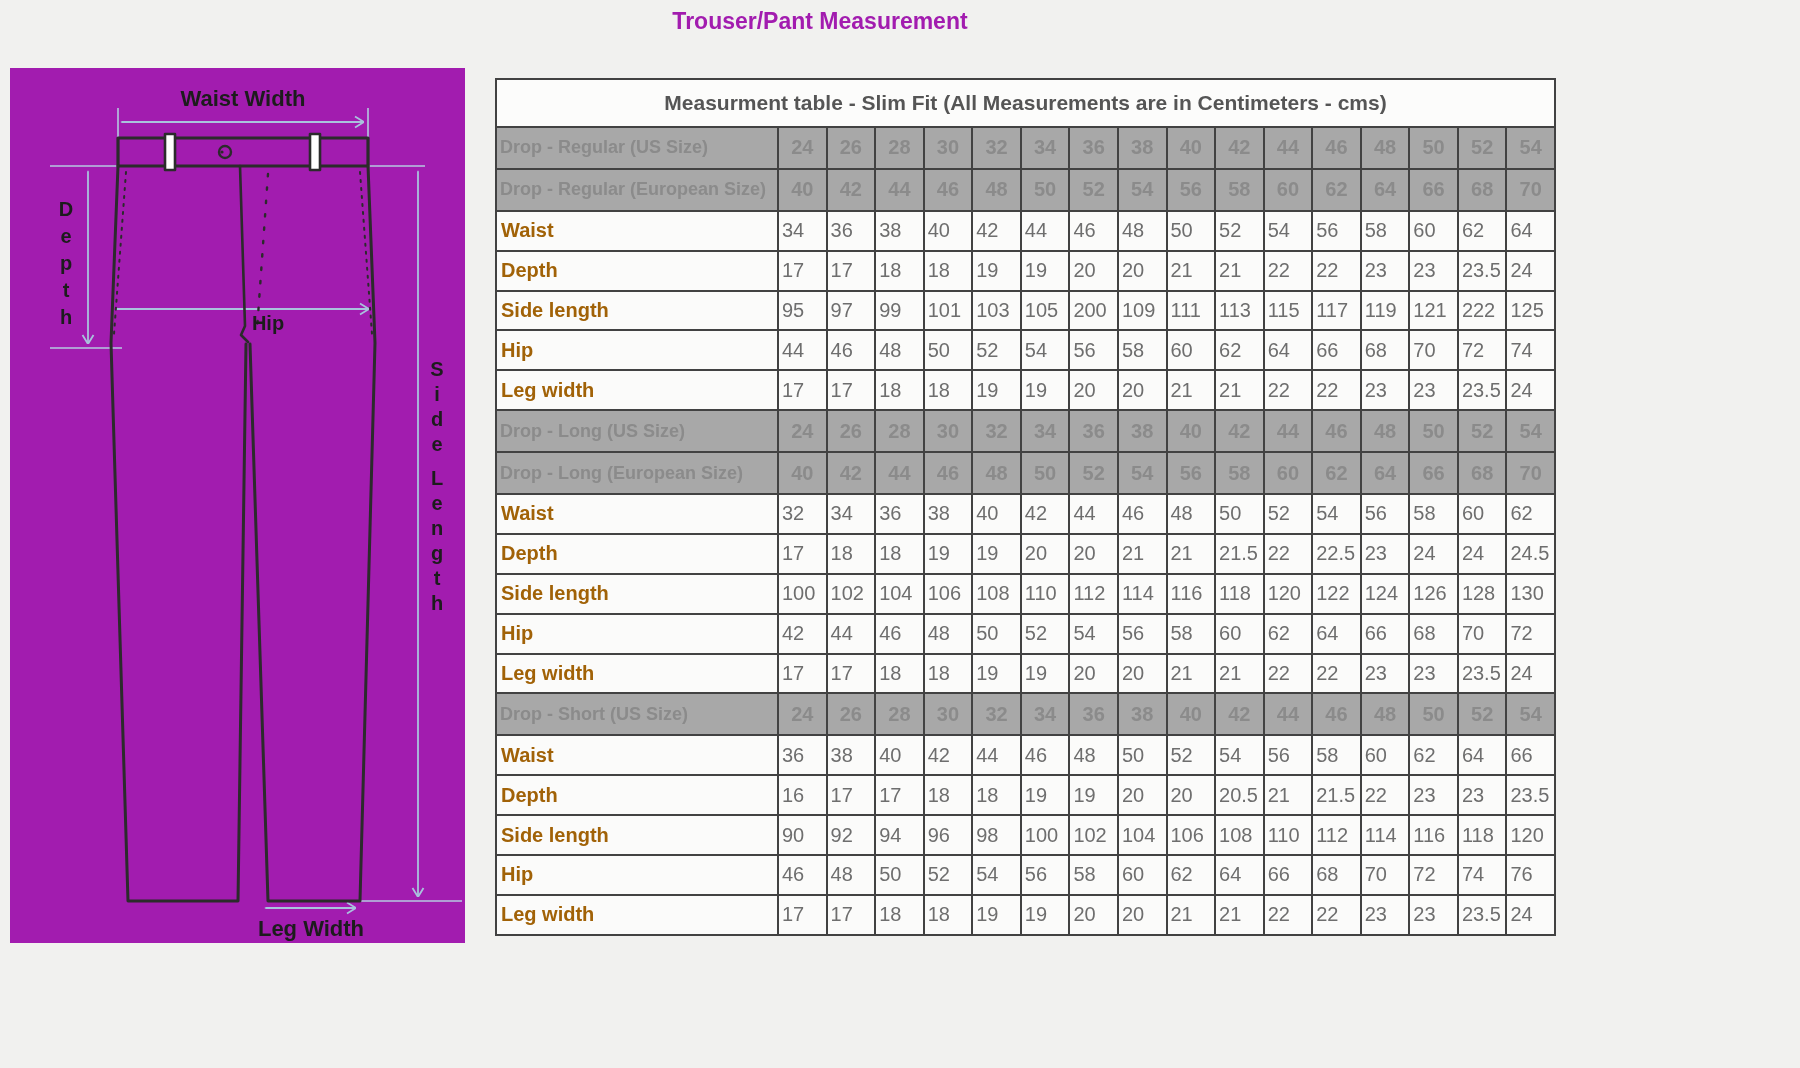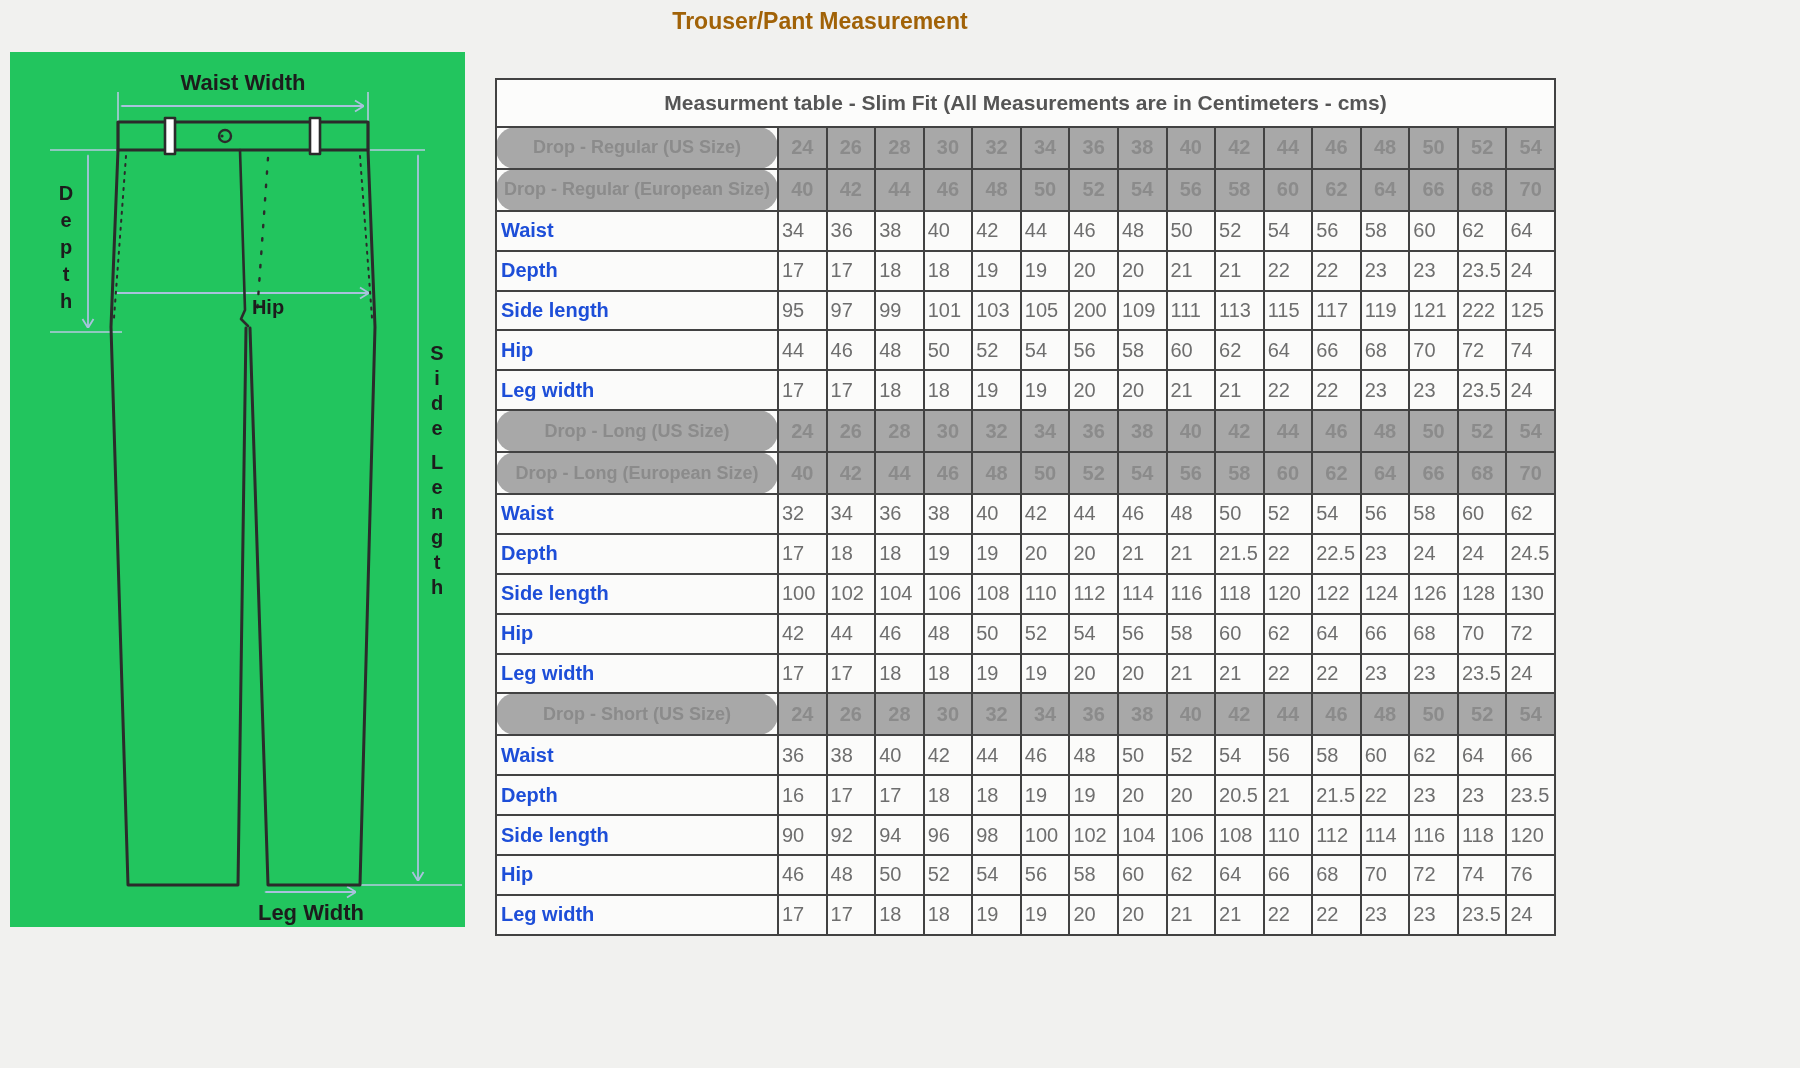--- a/index.html
+++ b/index.html
@@ -3,25 +3,25 @@
 <meta charset="utf-8">
 <style>
   html,body{margin:0;padding:0;}
   body{
     width:1800px;height:1068px;position:relative;overflow:hidden;
     background:#f1f1ef;
     font-family:"Liberation Sans",sans-serif;
   }
   .page-title{
     position:absolute;top:8px;left:0;width:1640px;
-    text-align:center;font-size:23px;font-weight:bold;color:#a16207;
+    text-align:center;font-size:23px;font-weight:bold;color:#a21caf;
   }
   .diagram-card{
-    position:absolute;left:10px;top:52px;width:455px;height:875px;
-    background:#22c55e;
+    position:absolute;left:10px;top:68px;width:455px;height:875px;
+    background:#a21caf;
   }
   .diagram-card svg{display:block;}
   svg text{font-family:"Liberation Sans",sans-serif;}
   .diag-label{font-size:22px;font-weight:bold;fill:#1c1c1c;}
   .diag-label-sm{font-size:20px;font-weight:bold;fill:#1c1c1c;}
   .vletters{font-size:20px;font-weight:bold;fill:#1c1c1c;}
   .table-wrap{
     position:absolute;left:495px;top:78px;width:1061px;
   }
   table.meas{
@@ -30,24 +30,24 @@
   }
   table.meas td,table.meas th{
     border:2px solid #424242;
     overflow:hidden;white-space:nowrap;
   }
   th.tbl-title{
     height:44px;background:#fcfcfb;color:#555555;
     font-size:21px;font-weight:bold;text-align:center;
   }
   tr.size-row td{height:37.9px;background:#a8a8a8;color:#8b8b8b;font-weight:bold;}
-  td.size-label{font-size:18px;text-align:center;padding:0 3px;border-radius:20px;}
+  td.size-label{font-size:18px;text-align:left;padding:0 3px;}
   td.size-val{font-size:20px;text-align:center;}
   tr.measure-row td{height:37.9px;background:#fbfbfa;}
-  td.m-label{font-size:20px;font-weight:bold;color:#1d4ed8;text-align:left;padding:0 0 0 4px;}
+  td.m-label{font-size:20px;font-weight:bold;color:#a16207;text-align:left;padding:0 0 0 4px;}
   td.m-val{font-size:20px;color:#6e6e6e;text-align:left;padding:0 0 0 3px;}
 </style>
 </head>
 <body>
 
 <div class="page-title">Trouser/Pant Measurement</div>
 
 <div class="diagram-card">
   <svg width="455" height="875" viewBox="0 0 455 875">
     <defs>

